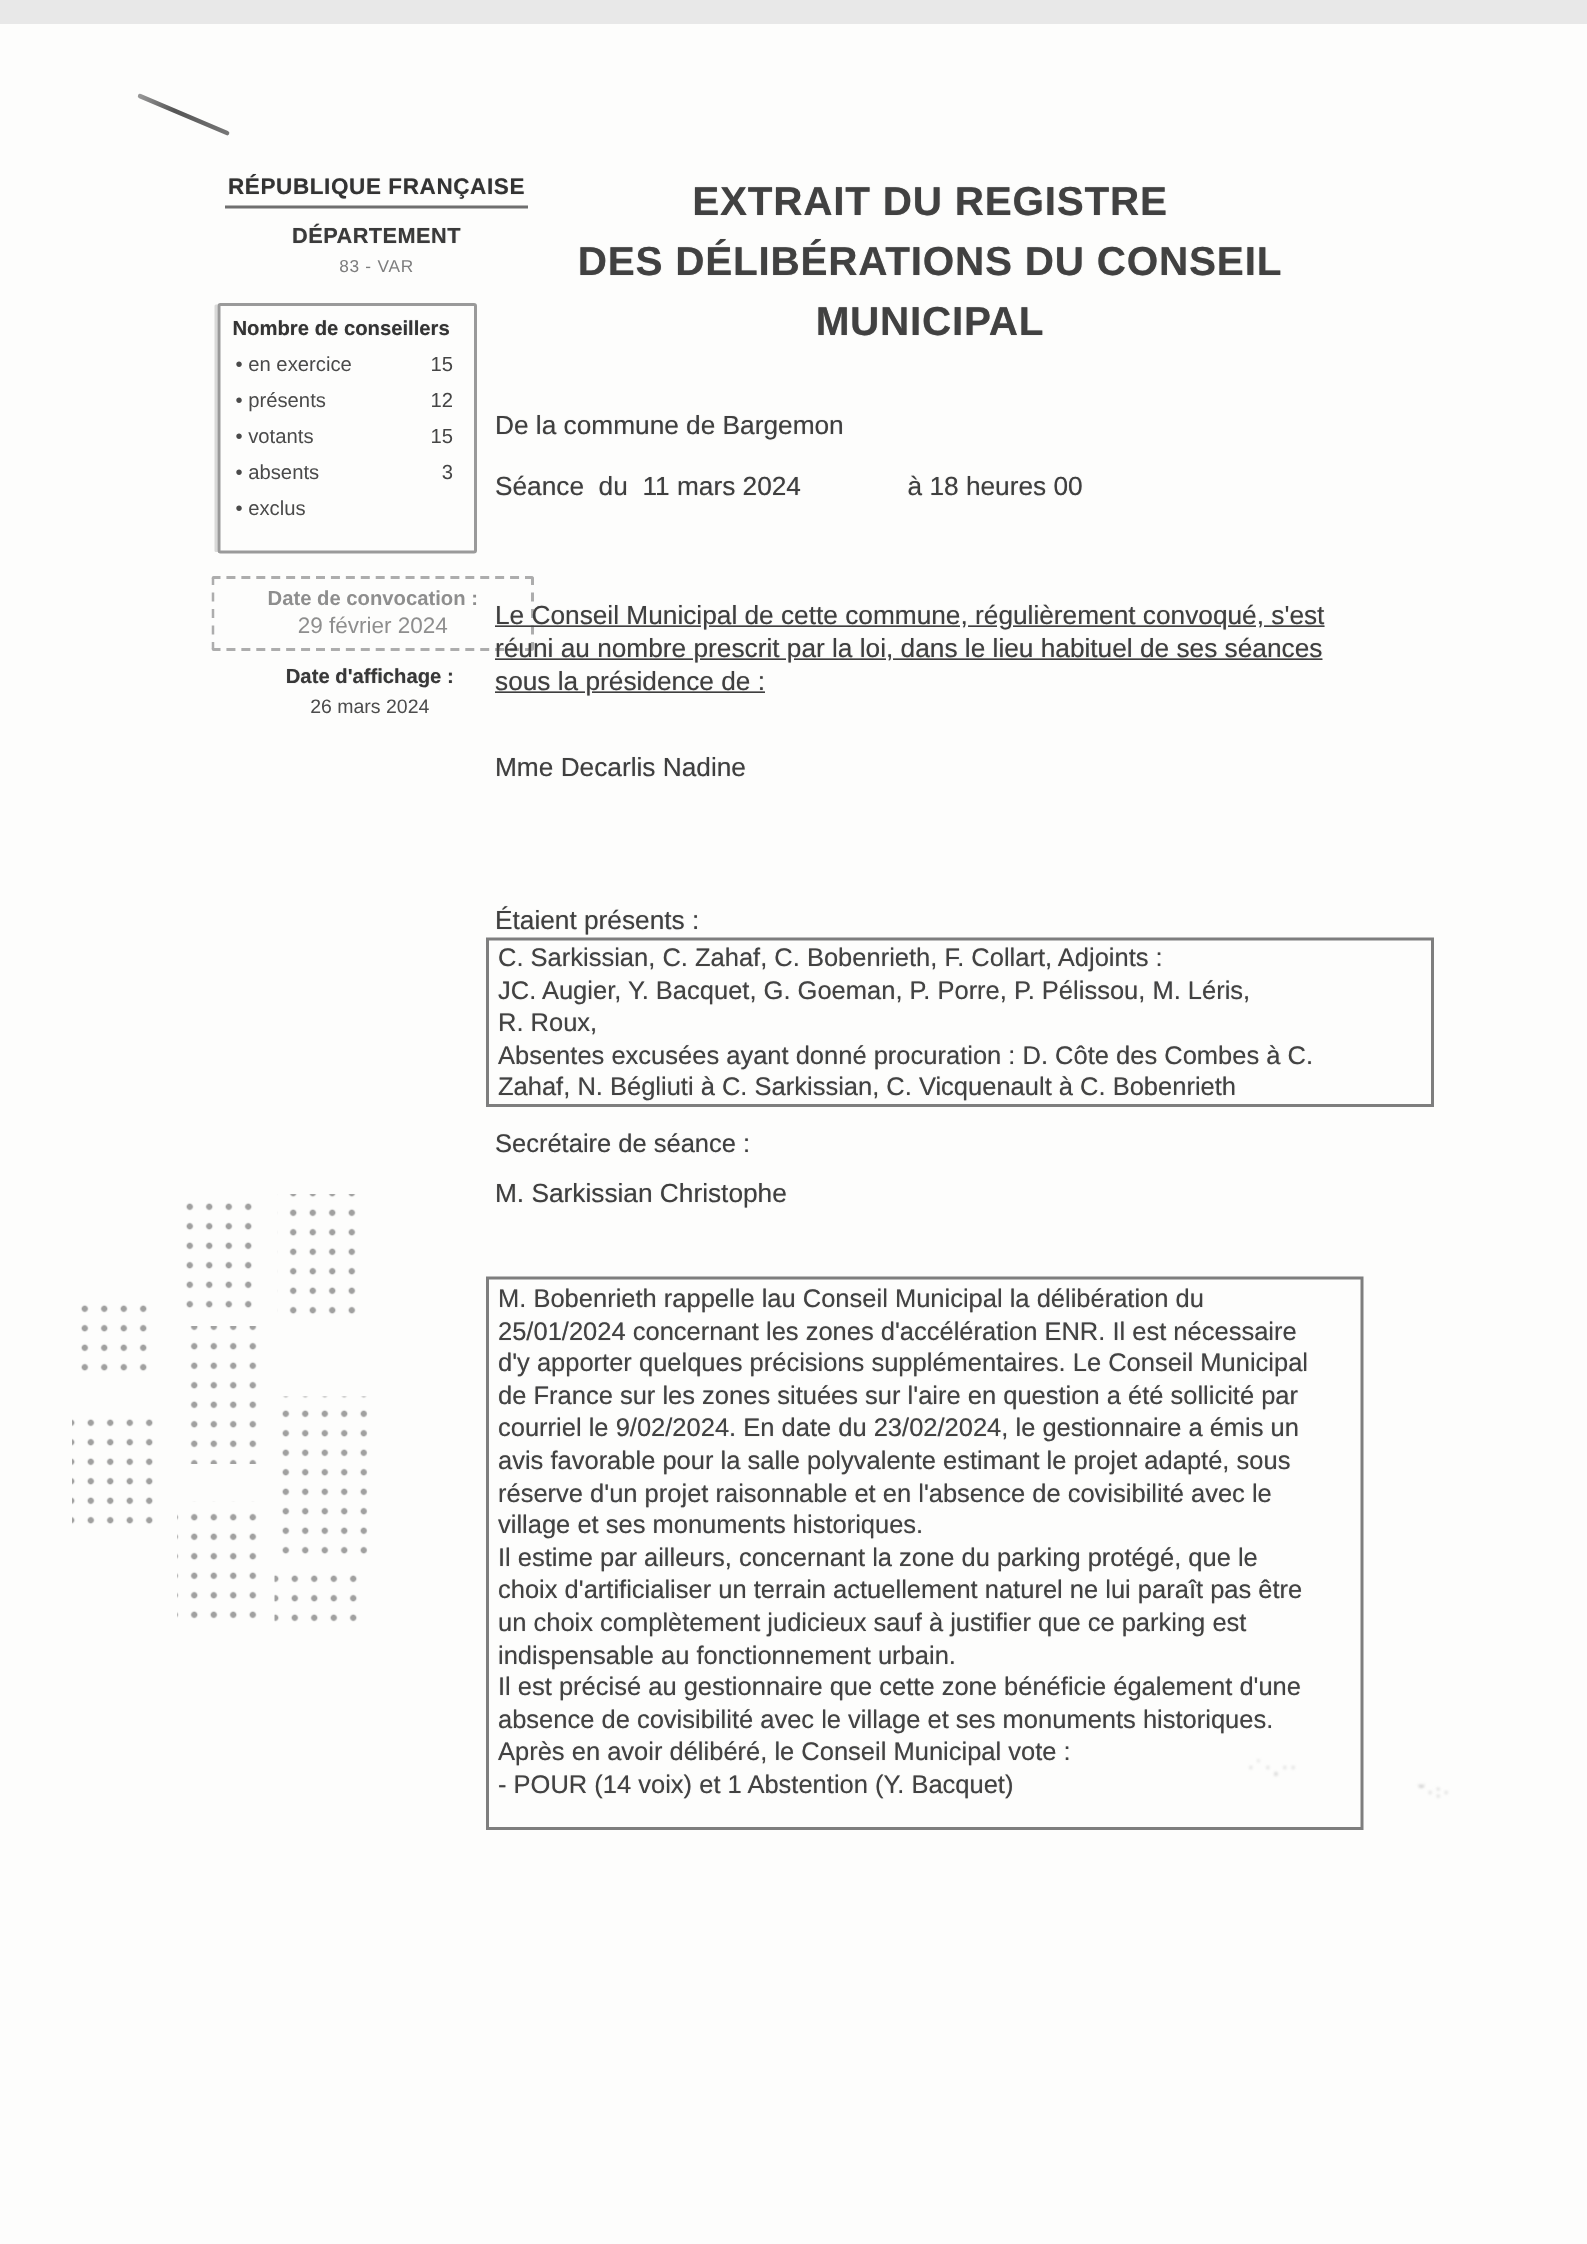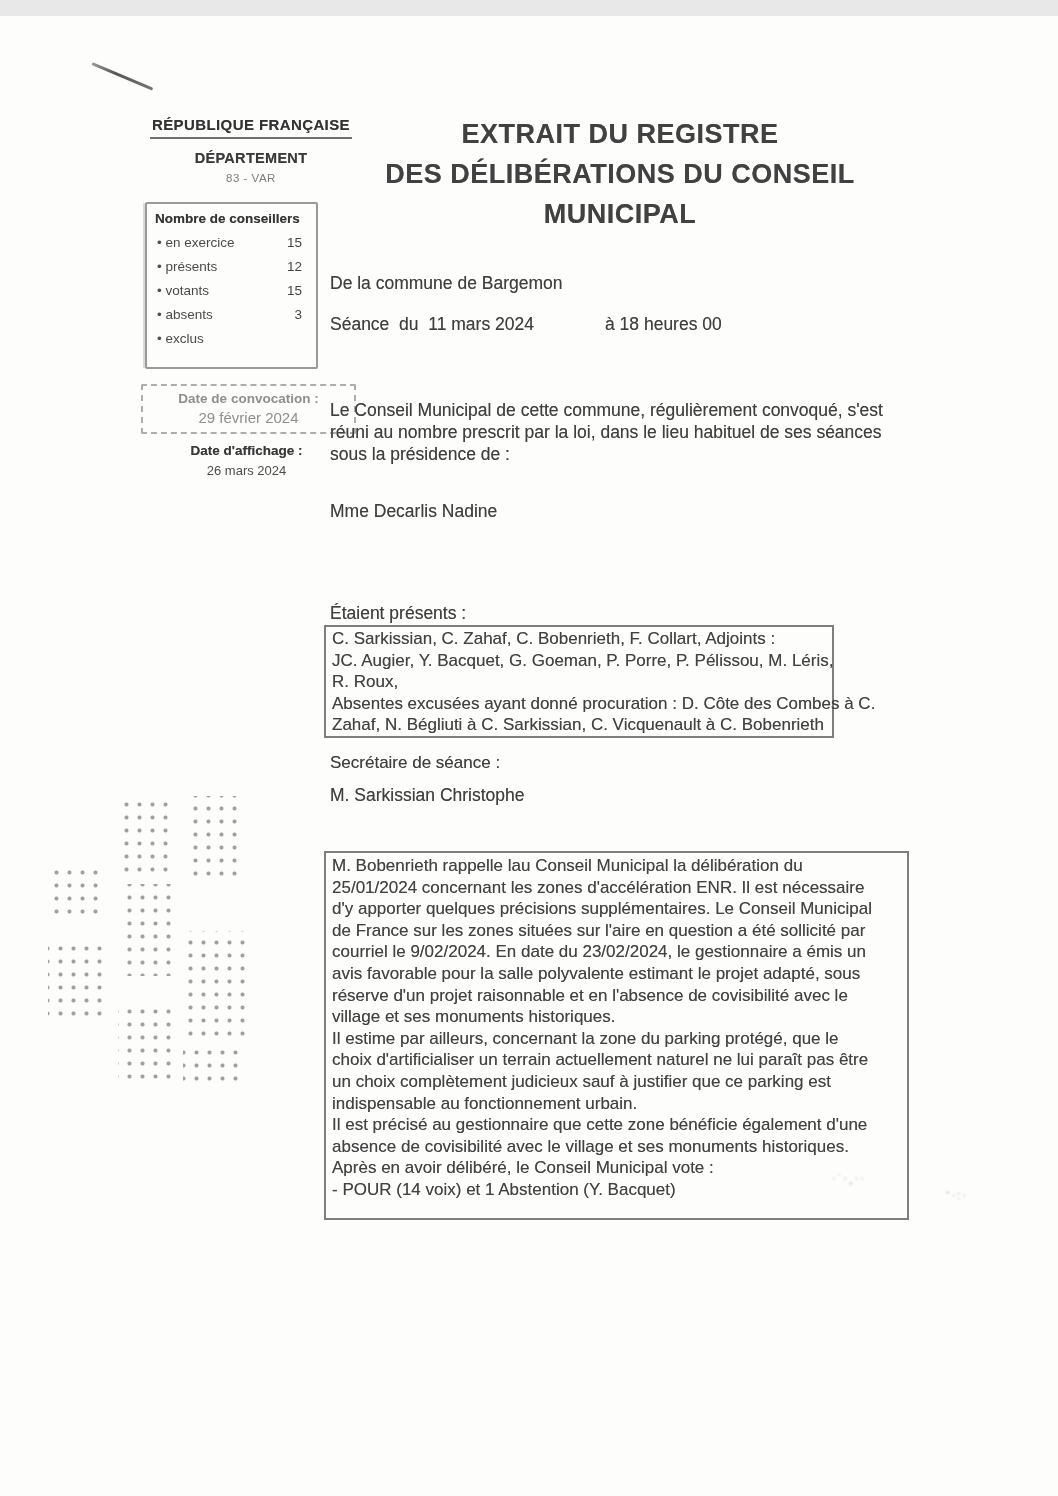--- a/index.html
+++ b/index.html
@@ -75,26 +75,26 @@
   .objet-box{
     left:147px;top:477px;width:167px;height:122px;
     border:2px solid #9a9a9a;
     box-shadow:-3px 0 0 -1px rgba(150,150,150,.3);
   }
   .objet-title{text-align:center;font-weight:bold;font-size:14px;color:#343434;
     padding:4px 0 3px 0;border-bottom:1.5px solid #9a9a9a;}
   .objet-val{font-size:13.5px;color:#4a4a4a;margin:2px 0 0 -4px;white-space:nowrap;}
 
   
-  .intro{left:330px;top:383px;width:566px;font-size:17.5px;line-height:22px;color:#3f3f3f;}
+  .intro{left:330px;top:383px;width:566px;font-size:17.5px;line-height:22px;color:#3f3f3f;text-decoration:underline;}
   .president{left:330px;top:485px;font-size:17.5px;color:#3f3f3f;}
   .presents-label{left:330px;top:587px;font-size:17.5px;color:#3f3f3f;}
 
   .presents-box{
-    left:324px;top:609px;width:510px;height:113px;
+    left:324px;top:609px;width:632px;height:113px;
     border:2px solid #7e7e7e;
     font-size:17px;line-height:21.6px;color:#424242;
     padding:1px 6px;box-sizing:border-box;
   }
   .presents-box div, .main-box div{white-space:nowrap;}
 
   .secretary-label{left:330px;top:737px;font-size:17px;color:#3f3f3f;}
   .secretary-name{left:330px;top:769px;font-size:17.5px;color:#3f3f3f;}
 
   .main-box{

